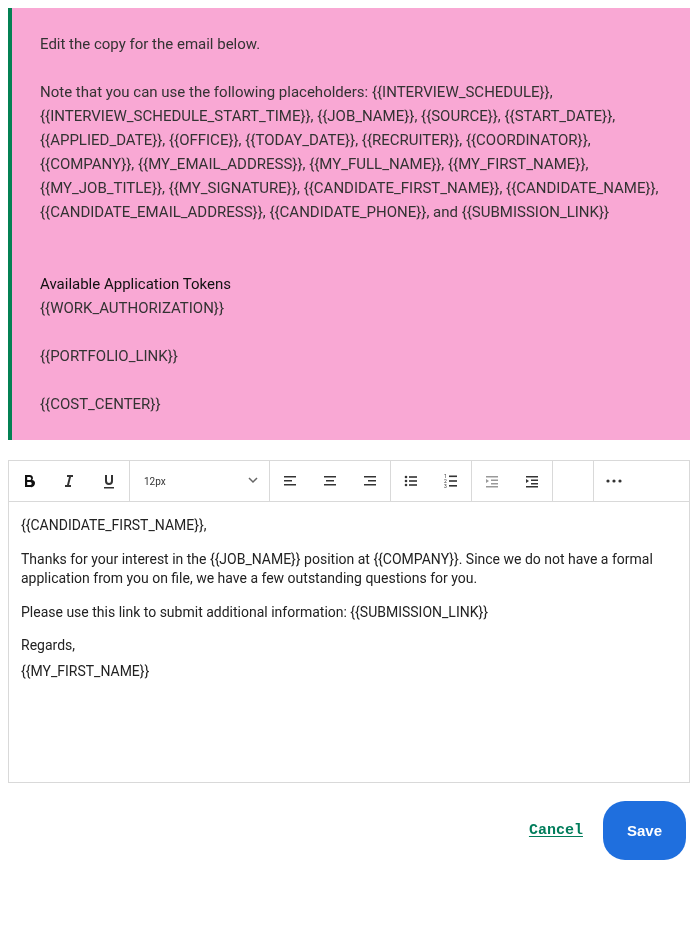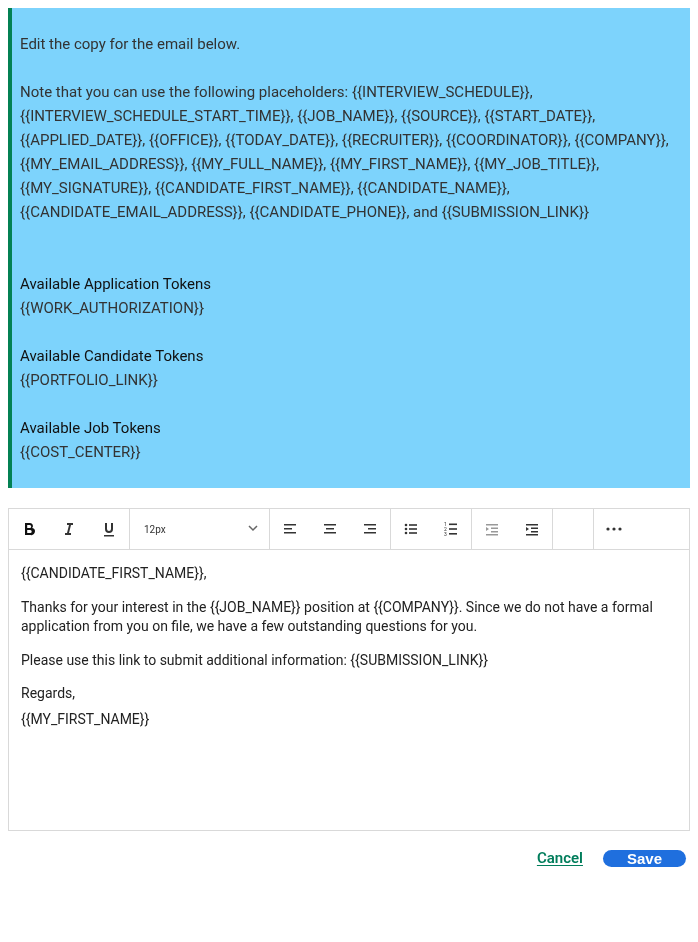--- a/index.html
+++ b/index.html
@@ -8,23 +8,23 @@
     padding: 0;
     font-family: -apple-system, BlinkMacSystemFont, "Segoe UI", Roboto, Helvetica, Arial, sans-serif;
     background: #ffffff;
     color: #333;
     width: 698px;
   }
   .page {
     padding: 8px;
   }
   .info-box {
-    background: #7dd3fc;
+    background: #f9a8d4;
     border-left: 4px solid #038153;
-    padding: 24px 8px;
+    padding: 24px 28px;
     font-size: 15px;
     line-height: 1.6;
     color: #333;
     margin-bottom: 20px;
   }
   .info-box p { margin: 0; }
   .info-box .gap { height: 24px; }
   .info-box strong { font-weight: 400; color: #111; }
 
   .editor {
@@ -85,27 +85,28 @@
     gap: 20px;
     padding: 18px 4px 10px 4px;
   }
   .cancel-link {
     color: #017d5b;
     font-weight: 600;
     text-decoration: underline;
     text-underline-offset: 2px;
     cursor: pointer;
     font-size: 15px;
+    font-family: Liberation Mono, monospace;
   }
   .save-btn {
     background: #1f6fde;
     color: #fff;
     border: none;
     border-radius: 22px;
-    padding: 0 24px;
+    padding: 21px 24px;
     font-size: 15px;
     font-weight: 600;
     cursor: pointer;
   }
 
   
   .hr-icon {
     width: 18px; height: 2px; background: #333;
   }
 </style>
@@ -116,24 +117,22 @@
 
   <div class="info-box">
     <p>Edit the copy for the email below.</p>
     <div class="gap"></div>
     <p>Note that you can use the following placeholders: {{INTERVIEW_SCHEDULE}}, {{INTERVIEW_SCHEDULE_START_TIME}}, {{JOB_NAME}}, {{SOURCE}}, {{START_DATE}}, {{APPLIED_DATE}}, {{OFFICE}}, {{TODAY_DATE}}, {{RECRUITER}}, {{COORDINATOR}}, {{COMPANY}}, {{MY_EMAIL_ADDRESS}}, {{MY_FULL_NAME}}, {{MY_FIRST_NAME}}, {{MY_JOB_TITLE}}, {{MY_SIGNATURE}}, {{CANDIDATE_FIRST_NAME}}, {{CANDIDATE_NAME}}, {{CANDIDATE_EMAIL_ADDRESS}}, {{CANDIDATE_PHONE}}, and {{SUBMISSION_LINK}}</p>
     <div class="gap"></div>
     <div class="gap"></div>
     <p><strong>Available Application Tokens</strong></p>
     <p>{{WORK_AUTHORIZATION}}</p>
     <div class="gap"></div>
-    <p><strong>Available Candidate Tokens</strong></p>
     <p>{{PORTFOLIO_LINK}}</p>
     <div class="gap"></div>
-    <p><strong>Available Job Tokens</strong></p>
     <p>{{COST_CENTER}}</p>
   </div>
 
   <div class="editor">
     <div class="toolbar">
 
       <div class="tb-group">
         <div class="tb-btn" title="Bold">
           <span>
             <svg width="16" height="16" viewBox="0 0 16 16">

